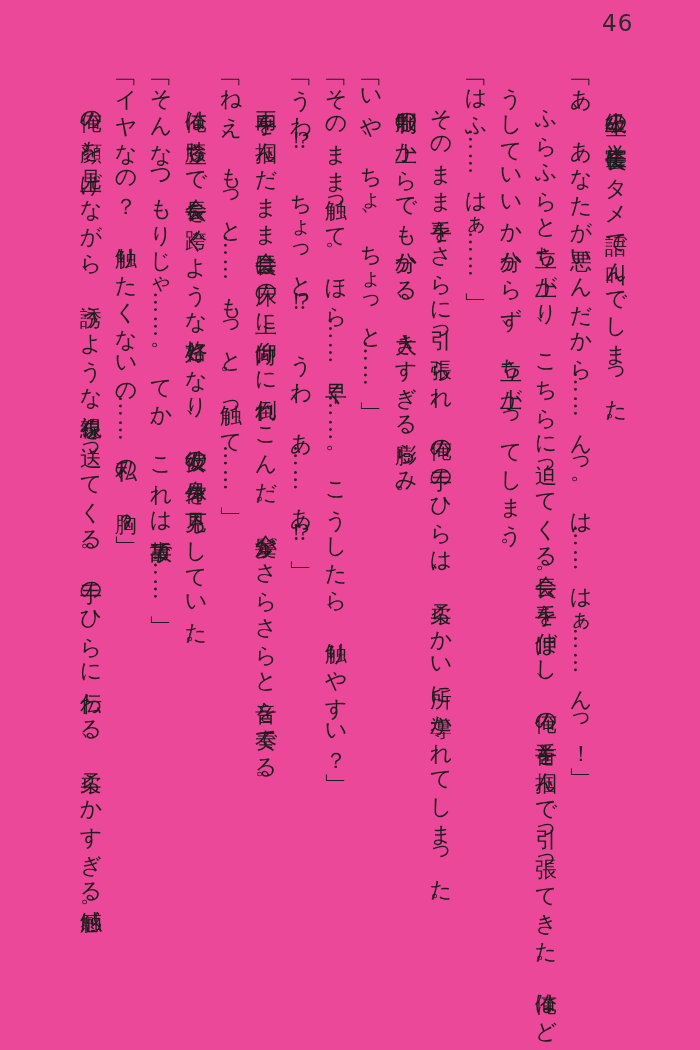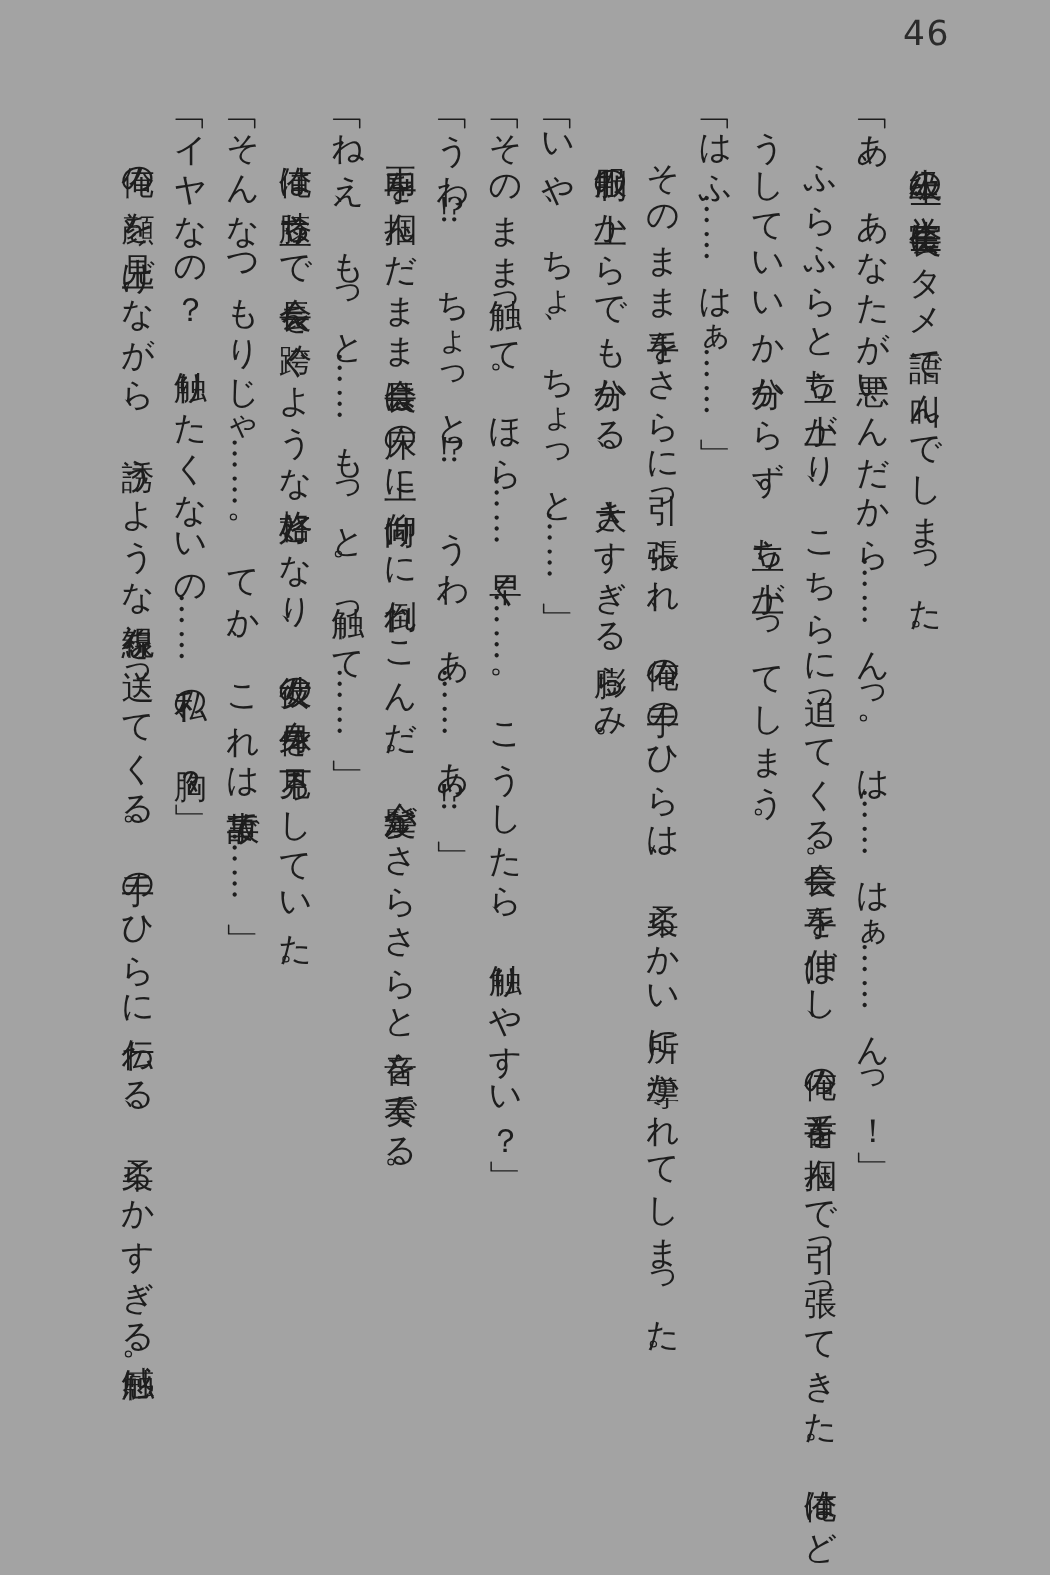--- a/index.html
+++ b/index.html
@@ -4,21 +4,21 @@
 <style>
   html, body { margin: 0; padding: 0; }
   body {
     width: 700px; height: 1050px;
     background: #f4f4f2;
     font-family: "DejaVu Serif", "Liberation Serif", serif;
   }
   .page {
     position: relative;
     width: 700px; height: 1050px;
-    background: #a3a3a3;
+    background: #ec4899;
     overflow: hidden;
     color: #1e1e1e;
   }
   .page-number {
     position: absolute;
     top: 10px; left: 602px;
     font-family: "DejaVu Sans", "Liberation Sans", sans-serif;
     font-size: 23px;
     color: #2b2b2b;
     letter-spacing: 1px;

